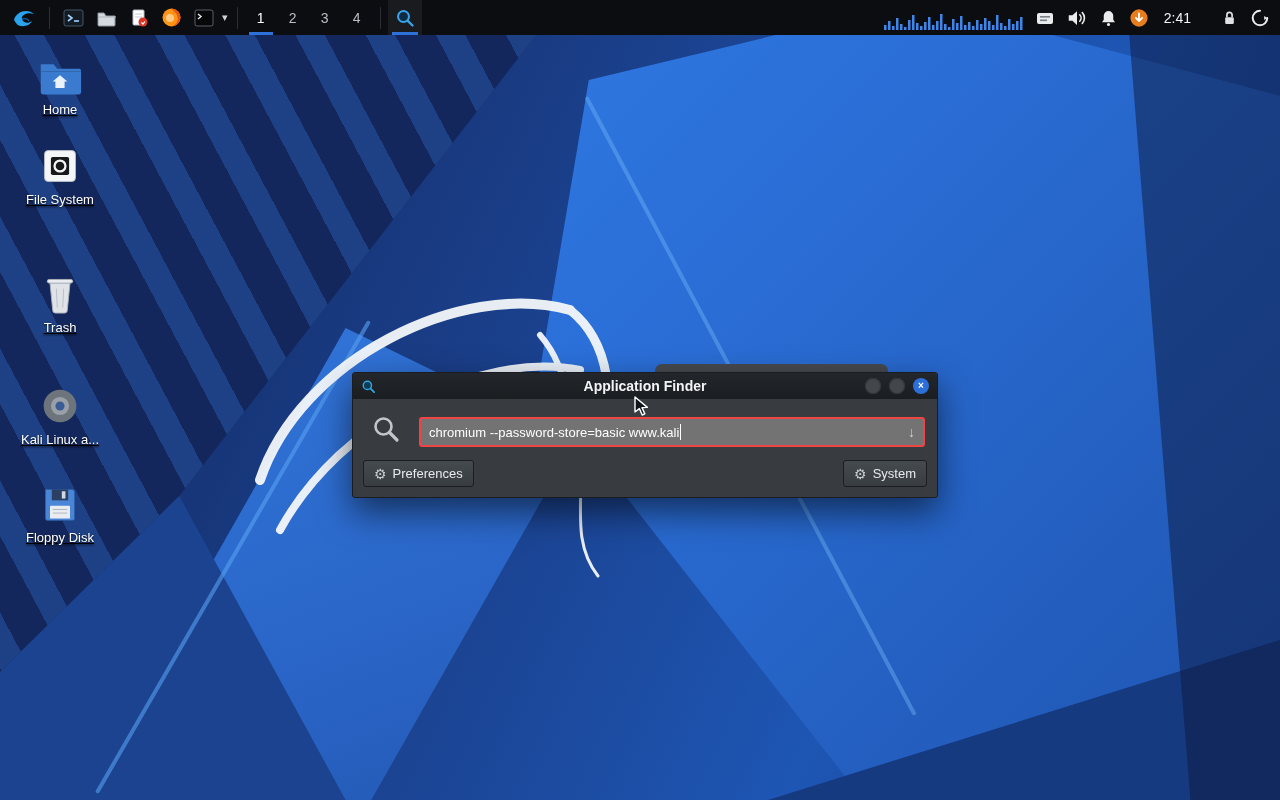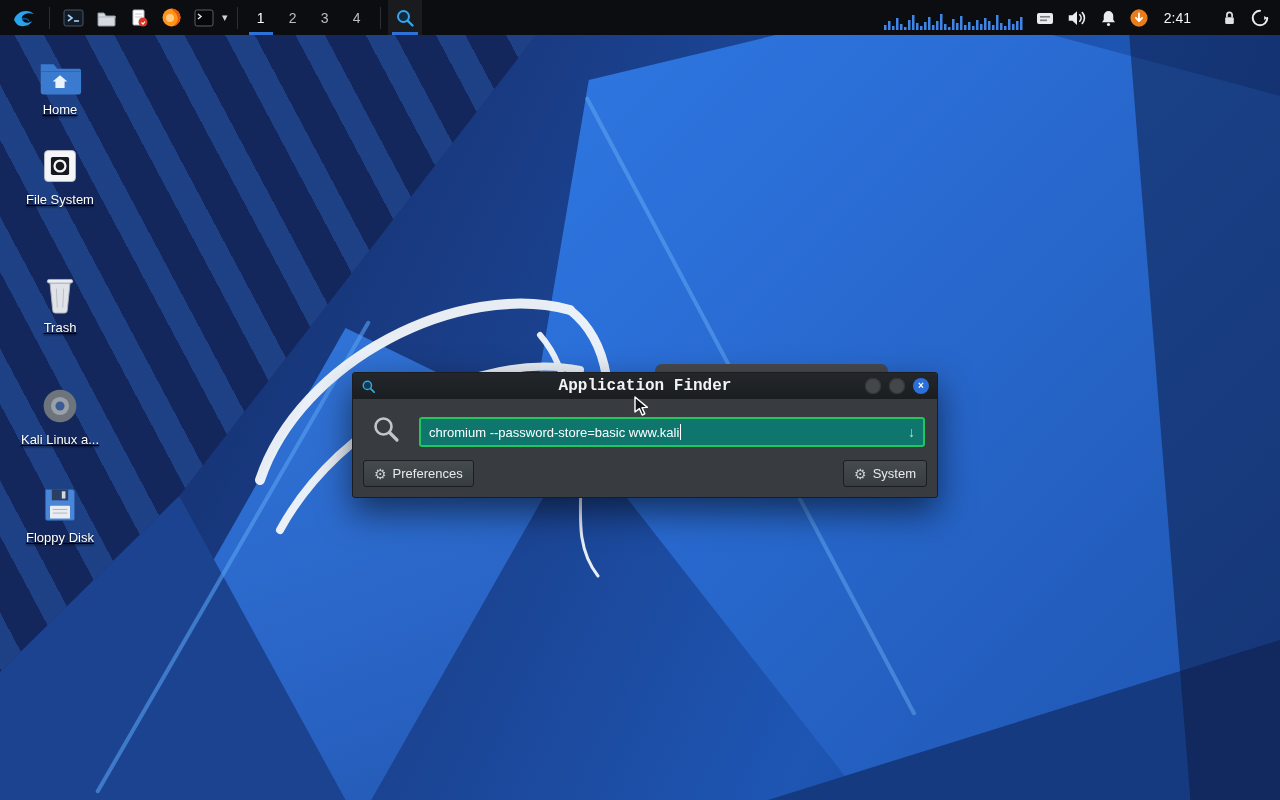--- a/index.html
+++ b/index.html
@@ -54,30 +54,30 @@
   .bg-window { position:absolute; left:655px; top:364px; width:233px; height:14px;
       background:#46494e; border-radius:7px 7px 0 0; z-index:20; }
 
   
   .dialog { position:absolute; left:352px; top:372px; width:586px; height:126px;
       background:#383c40; border:1px solid #1a1c1f; border-radius:3px;
       box-shadow:0 14px 34px rgba(0,0,0,.55); z-index:30; }
   .titlebar { height:26px; background:linear-gradient(#23262a,#1b1e21);
       border-radius:3px 3px 0 0; display:flex; align-items:center; padding:0 8px; position:relative; }
   .title-text { position:absolute; left:0; right:0; text-align:center;
-      color:#f2f3f4; font-size:16px; font-weight:bold; pointer-events:none;font-family:Liberation Mono, monospace; }
+      color:#f2f3f4; font-size:14px; font-weight:bold; pointer-events:none; }
   .win-btns { margin-left:auto; display:flex; gap:8px; z-index:2; }
   .wbtn { width:16px; height:16px; border-radius:50%; border:none;
       background:#43474b; box-shadow:inset 0 0 0 1px #33363a; }
   .wbtn.close { background:#2d6fd8; color:#ffffff; font-size:10px; font-weight:bold;
       display:flex; align-items:center; justify-content:center; box-shadow:none; line-height:1; }
   .dlg-body { position:relative; height:99px; }
   .big-search { position:absolute; left:19px; top:16px; }
   .entry { position:absolute; left:66px; top:18px; width:506px; height:30px;
-      background:#0f766e; border:2px solid #22c55e; border-radius:3px;
+      background:#737373; border:2px solid #ef4444; border-radius:3px;
       display:flex; align-items:center; padding:0 8px; }
   .entry-text { color:#ffffff; font-size:13px; white-space:pre; }
   .caret { display:inline-block; width:1px; height:16px; background:#ffffff; margin-left:1px; }
   .entry-arrow { margin-left:auto; color:#cfd3d7; font-size:14px; }
   .btn { position:absolute; bottom:11px; height:27px; display:inline-flex; align-items:center; gap:6px;
       padding:0 10px; background:linear-gradient(#454a4f,#383d41); border:1px solid #1b1d20;
       border-radius:3px; color:#e8eaec; font-size:13px; font-family:inherit; }
   .btn .gear { font-size:14px; color:#c8cdd2; line-height:1; }
   .btn-prefs { left:10px; }
   .btn-launch { right:10px; }

